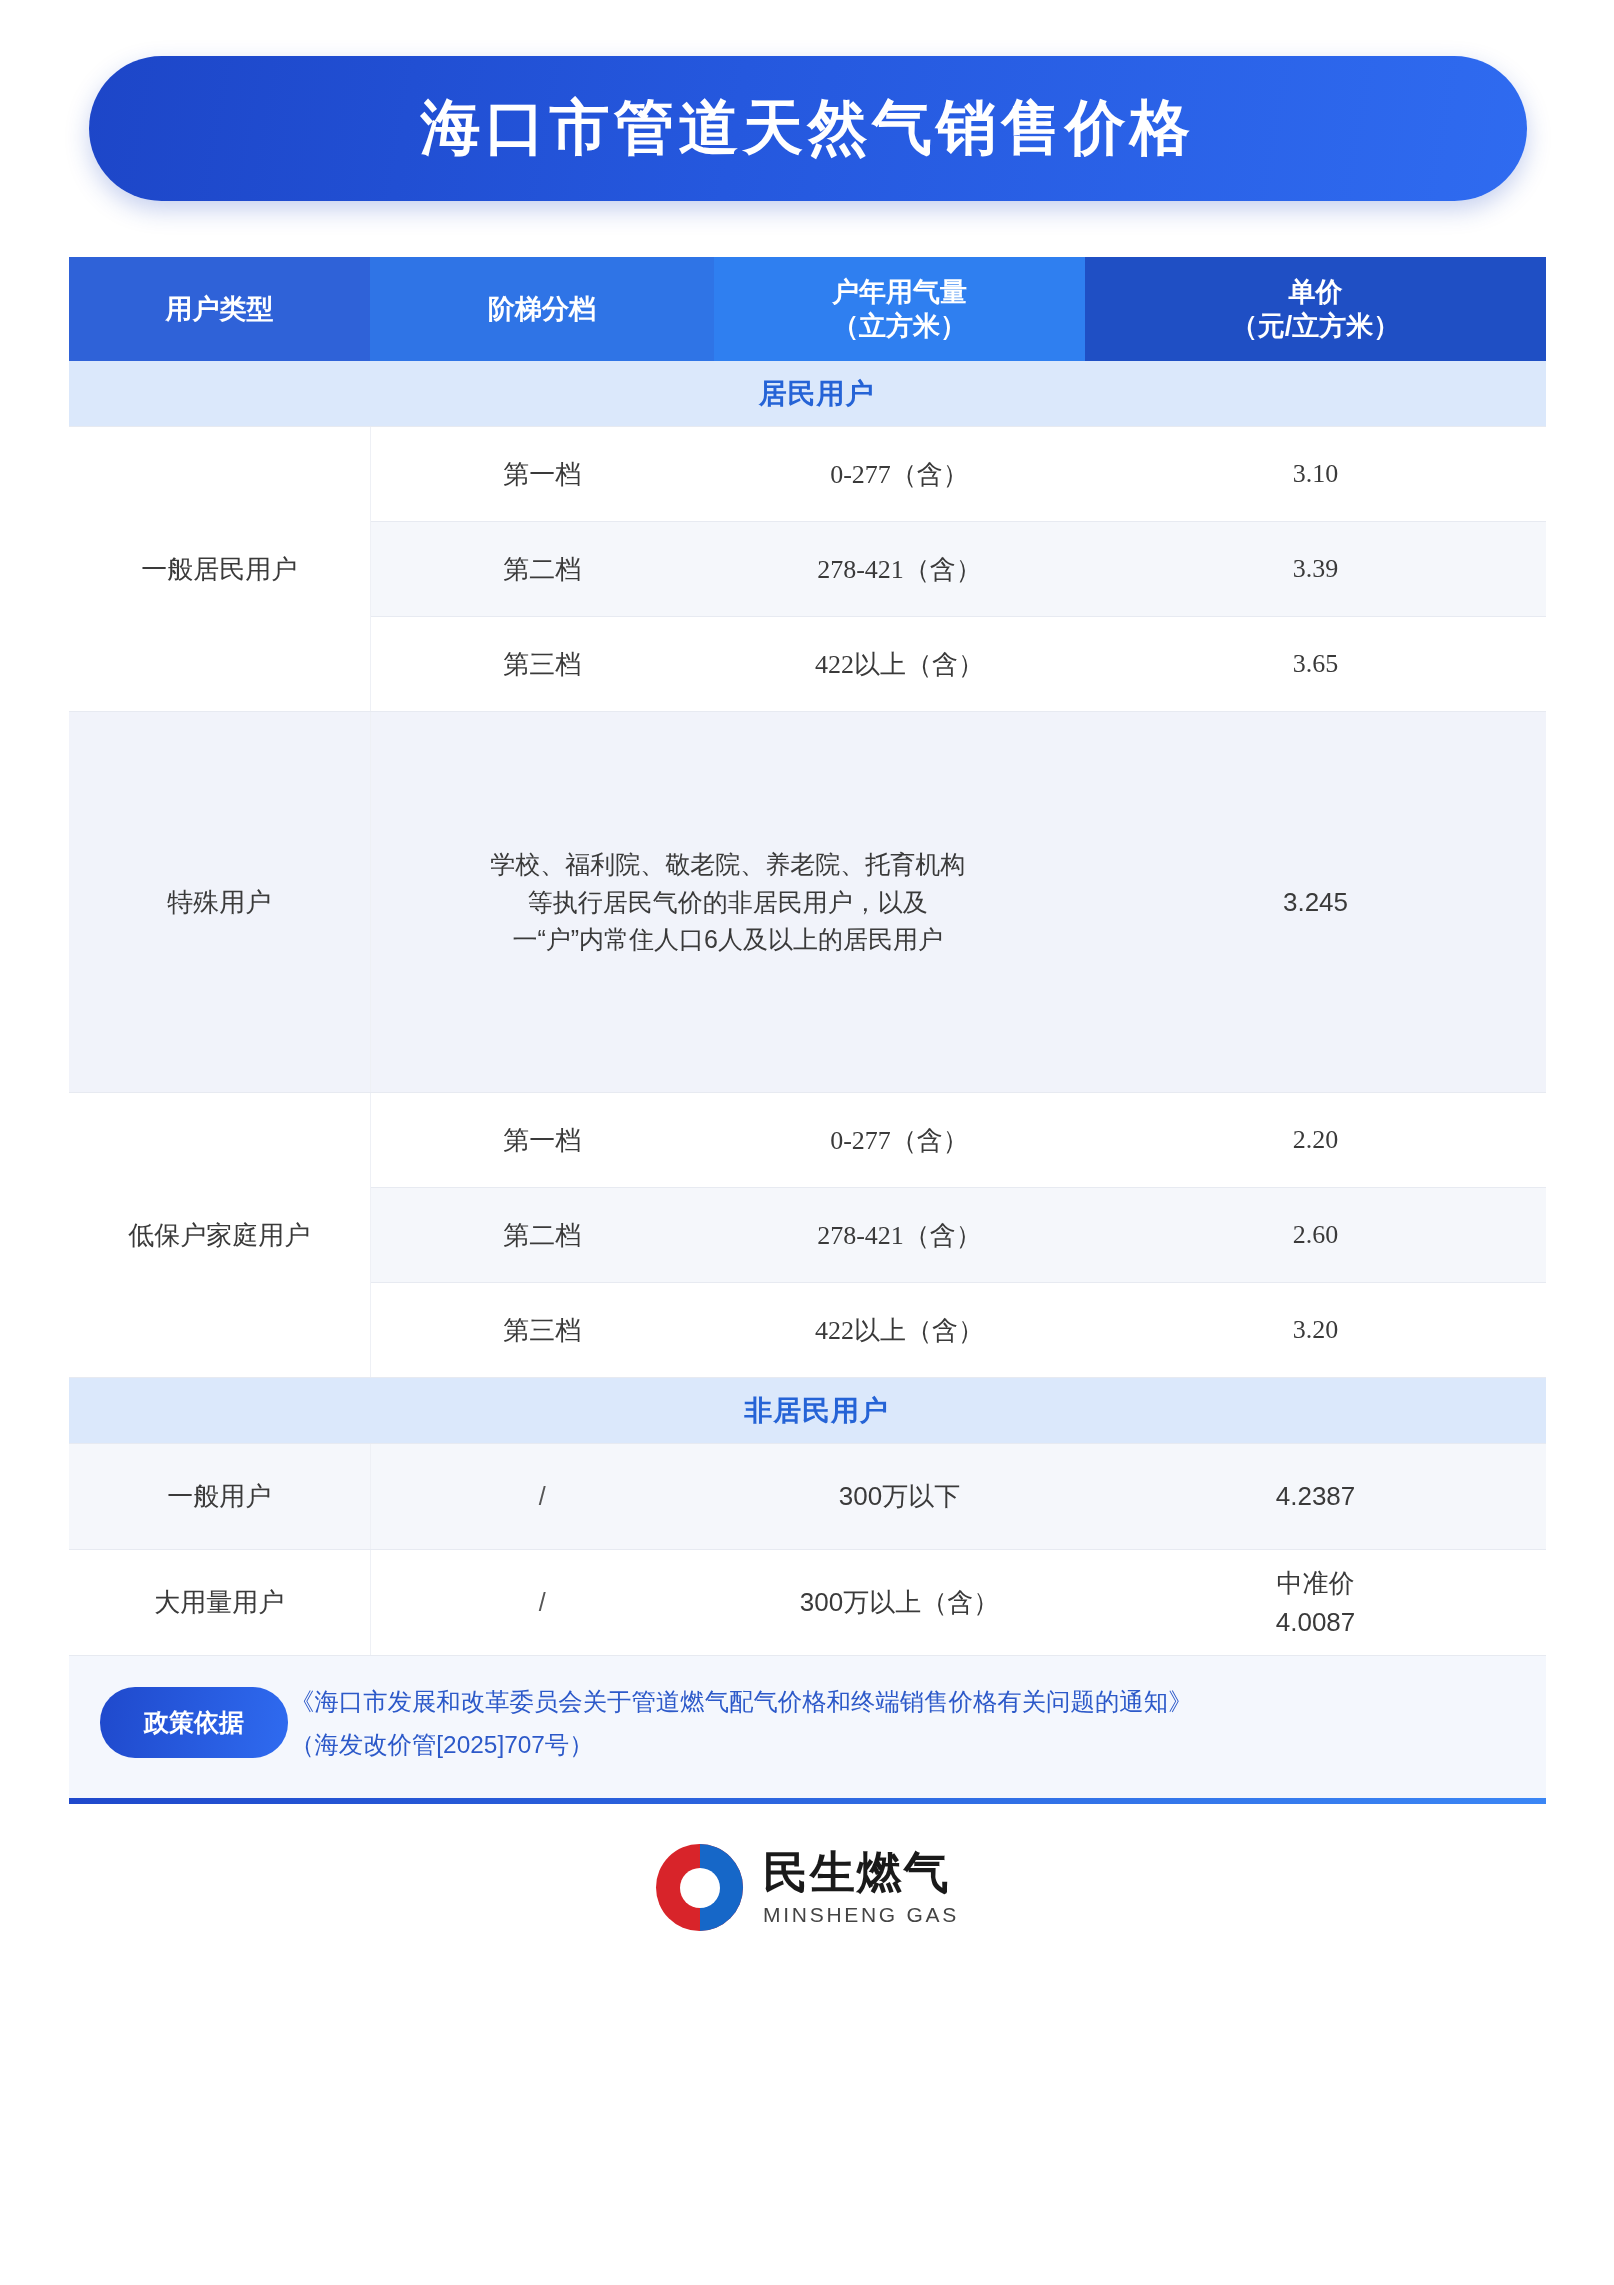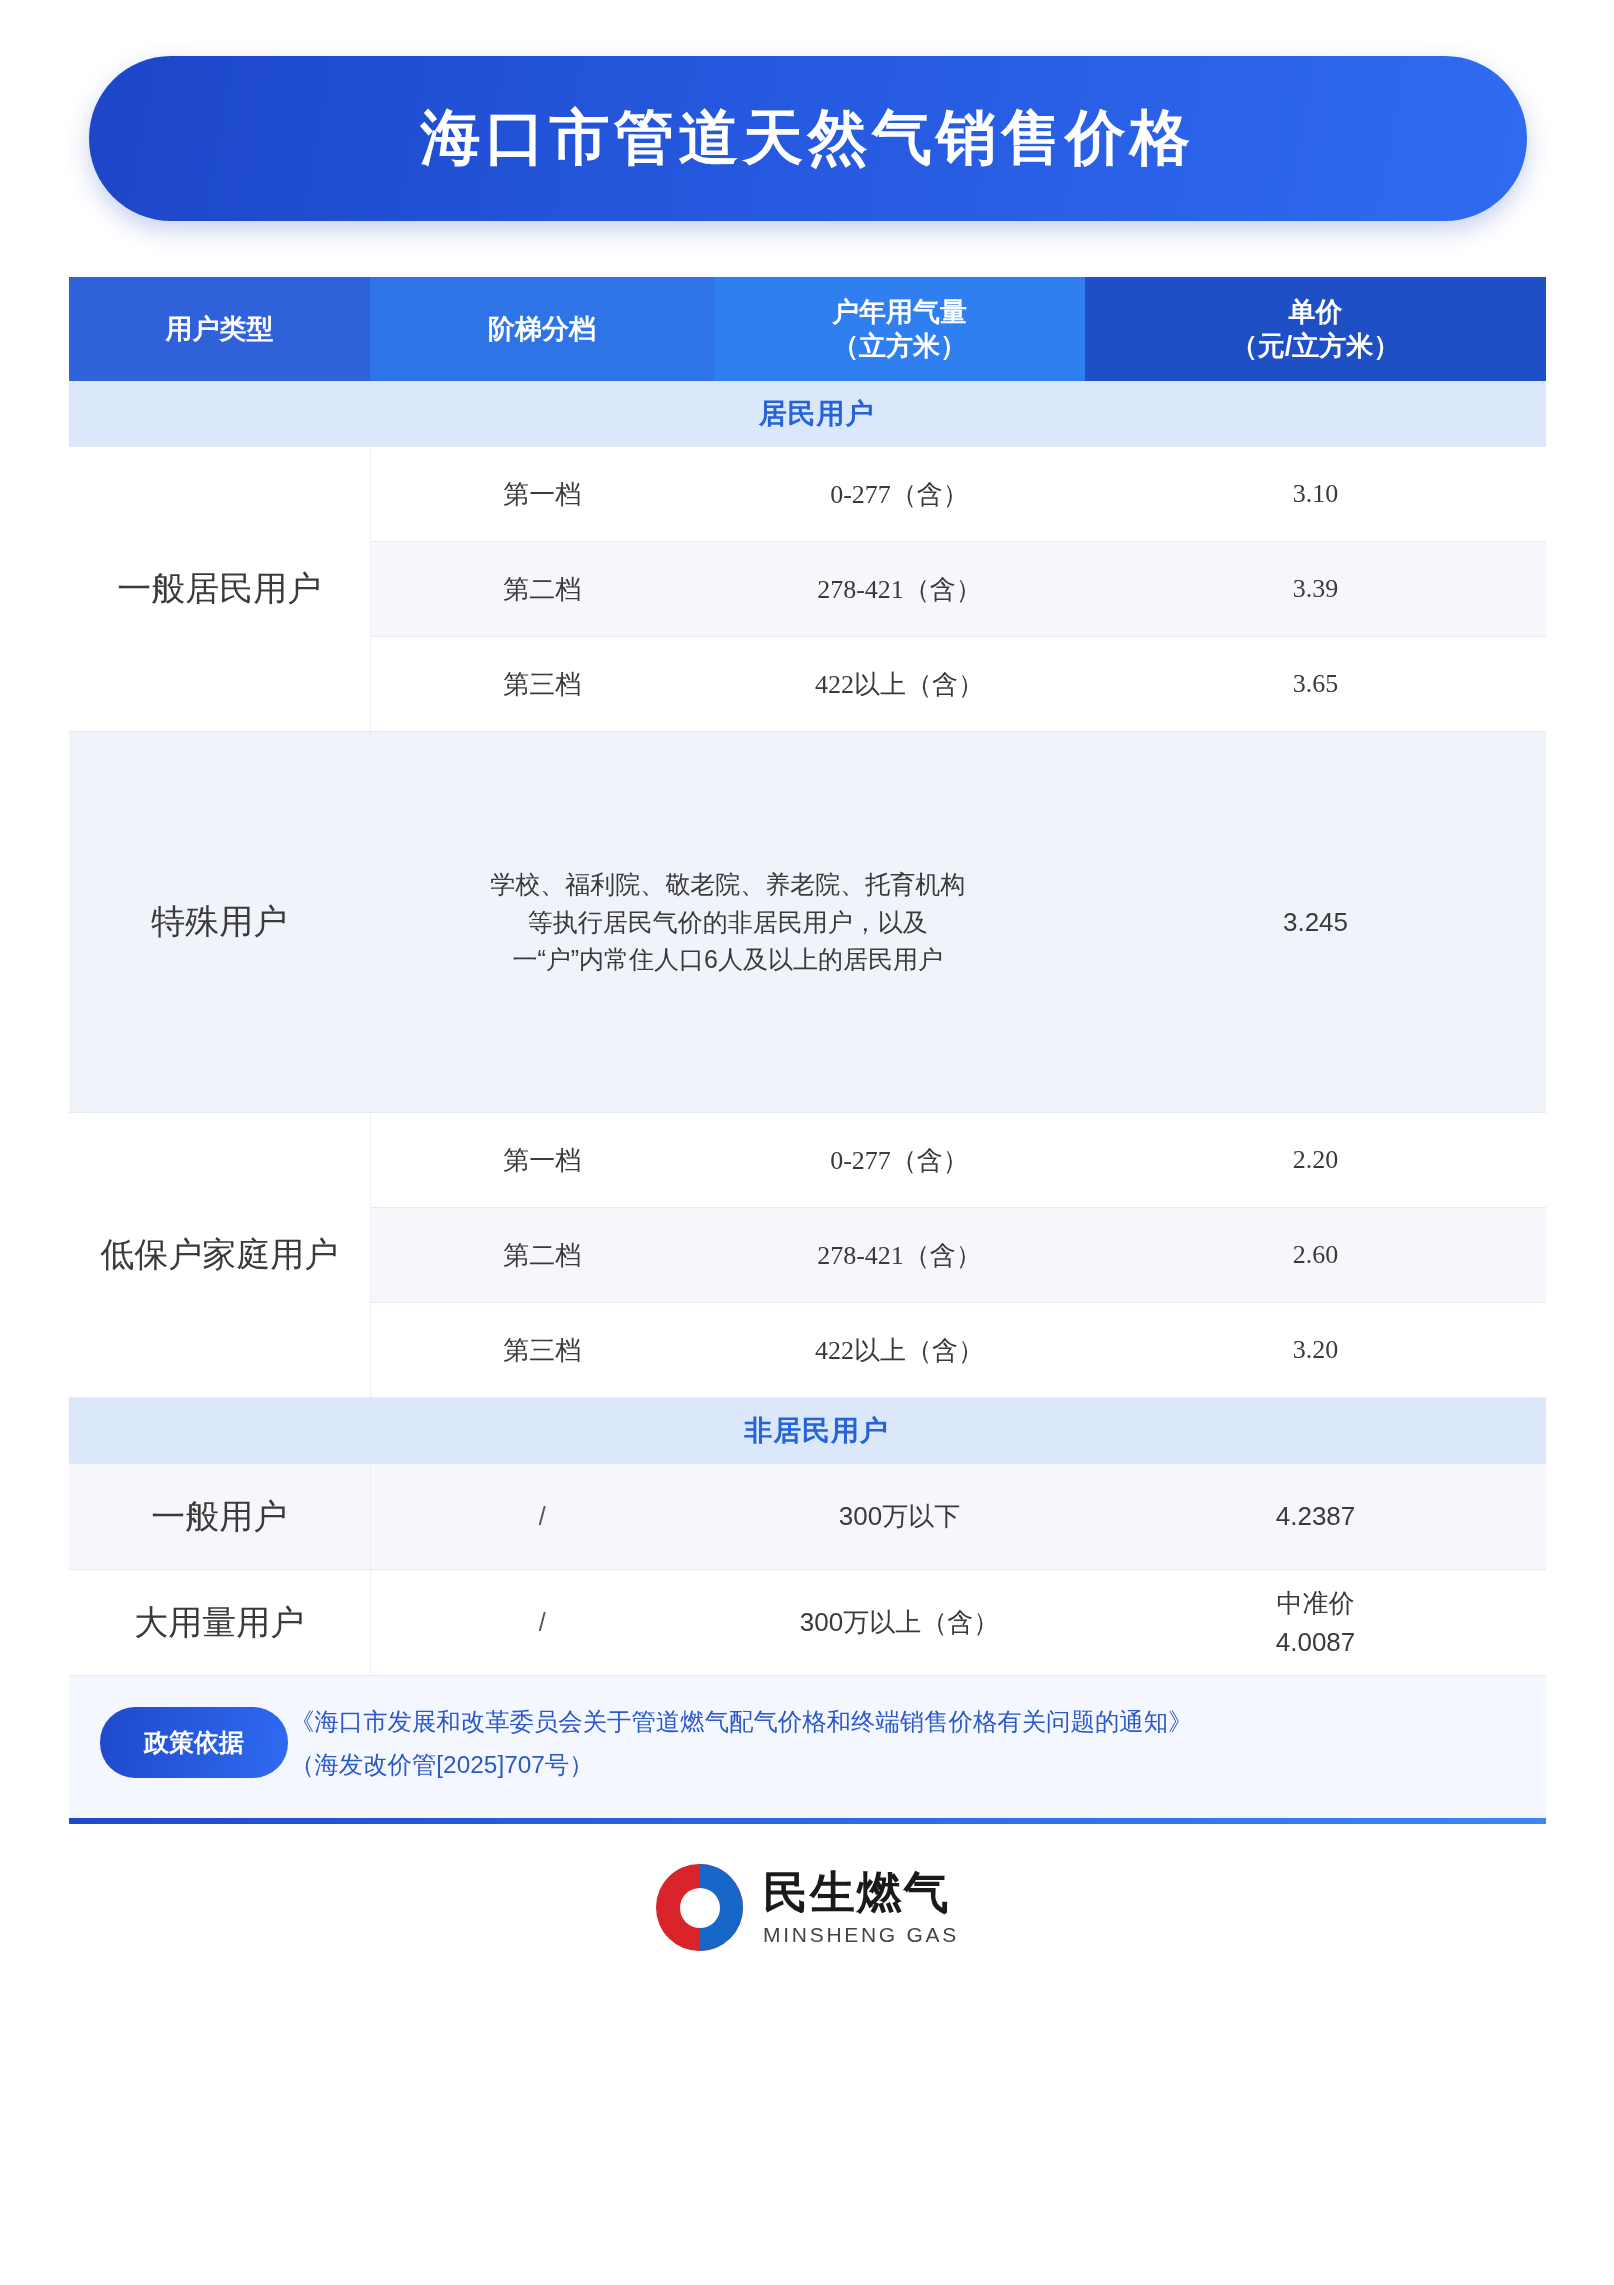--- a/index.html
+++ b/index.html
@@ -17,21 +17,21 @@
   }
 
   
   .header-wrap {
     padding-top: 56px;
     display: flex;
     justify-content: center;
   }
   .header-banner {
     width: 1438px;
-    height: 165px;
+    height: 145px;
     border-radius: 82px;
     background: linear-gradient(100deg, #1d46c8 0%, #2558de 45%, #2f6bf0 100%);
     display: flex;
     align-items: center;
     justify-content: center;
     box-shadow: 0 9px 23.5px rgba(30, 70, 190, 0.25);
   }
   .header-title {
     color: #ffffff;
     font-size: 60px;
@@ -91,21 +91,21 @@
   
   tbody td {
     border-bottom: 0.9px solid #e7eaf1;
     font-size: 26px;
     color: #3a3a3a;
     text-align: center;
     padding: 0 18px;
   }
   tbody td.label {
     text-align: center;
-    font-size: 34px;
+    font-size: 26px;
     color: #3a3a3a;
     border-right: 0.9px solid #eef0f5;
   }
   tbody tr.alt td {
     background: #f5f7fb;
   }
   tbody tr.tierrow td { height: 94px; font-family: Liberation Serif, serif; }
 
   td.special-desc {
     text-align: center;

